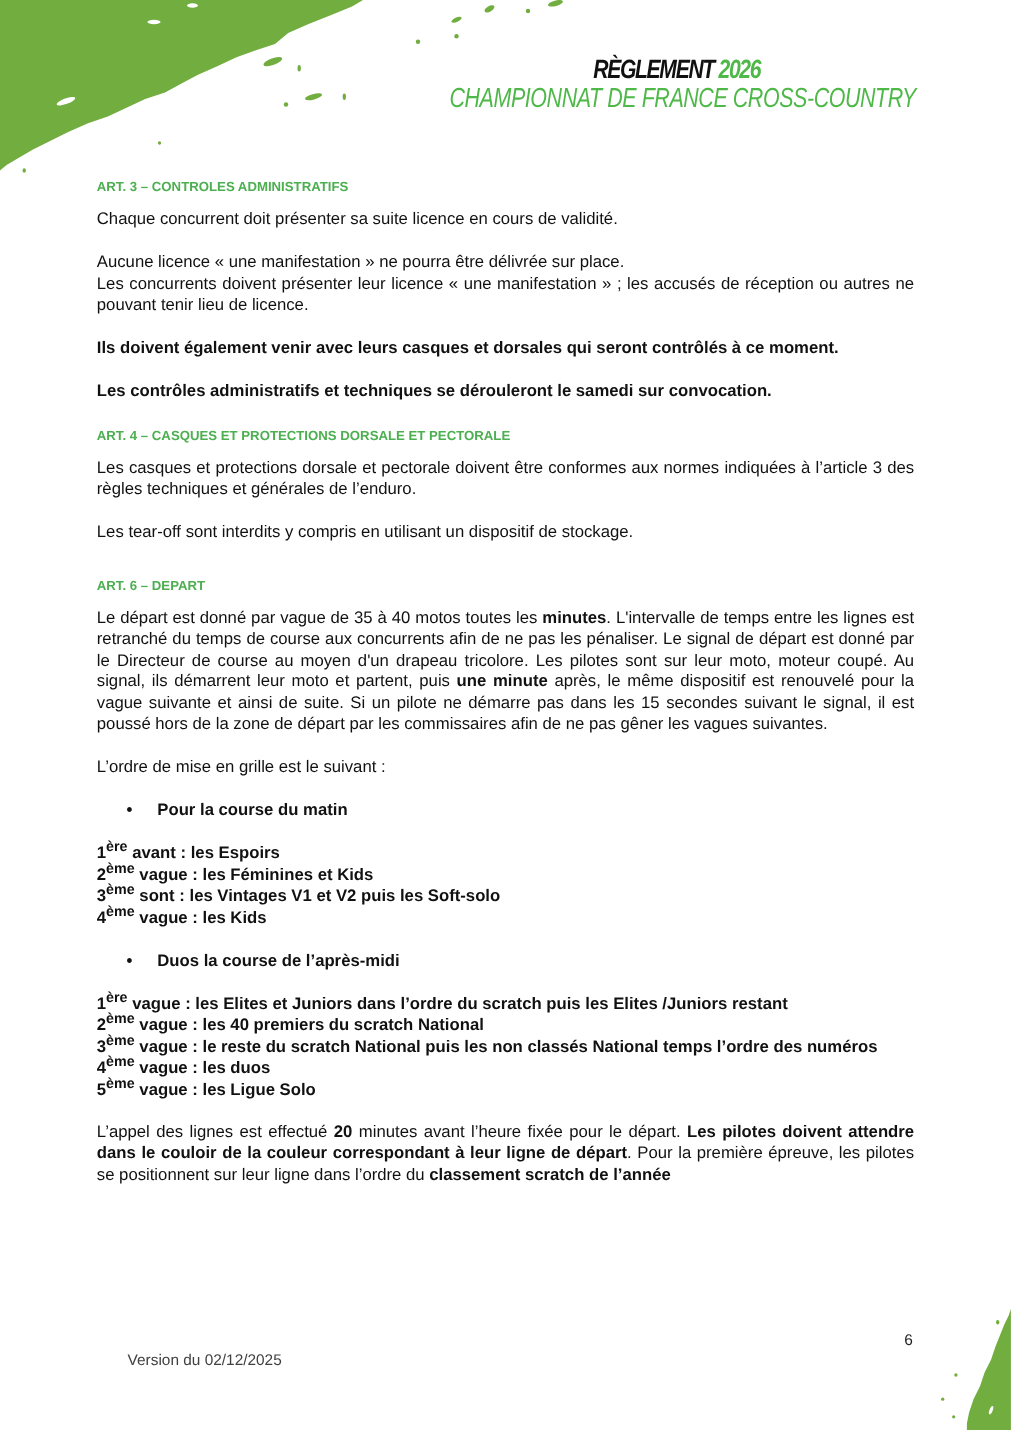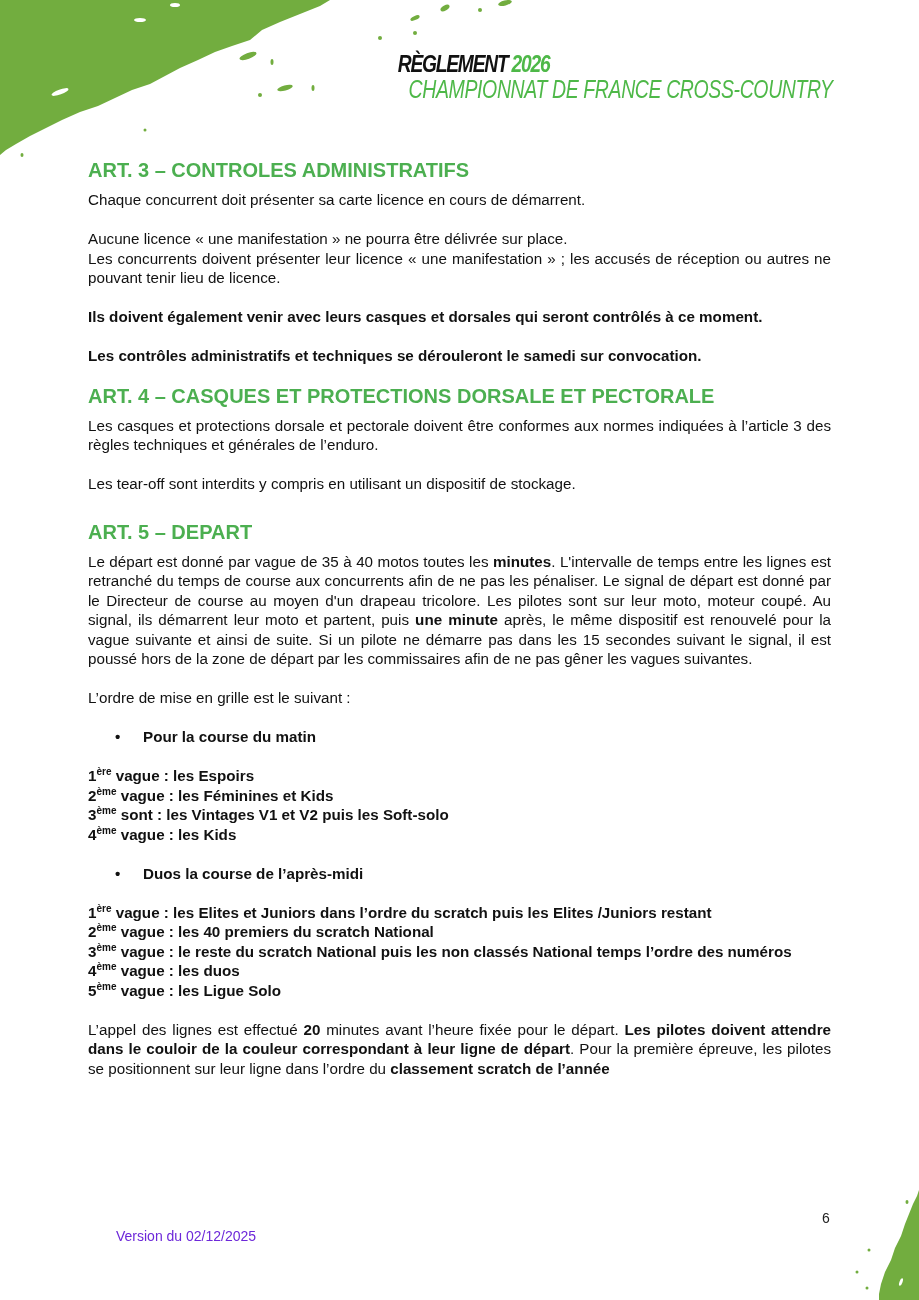--- a/index.html
+++ b/index.html
@@ -2,45 +2,45 @@
 <html><head>
 <meta charset="utf-8">
 <style>
   html, body { margin:0; padding:0; }
   body {
     width:919px; height:1300px; position:relative; overflow:hidden;
     background:#ffffff; font-family:"Liberation Sans", sans-serif; color:#111;
   }
   .splash-tl { position:absolute; left:0; top:0; width:520px; height:160px; }
   .splash-br { position:absolute; right:0; bottom:0; width:80px; height:110px; }
-  .header-brand { position:absolute; right:86px; top:52px; text-align:left; }
+  .header-brand { position:absolute; right:86px; top:52px; text-align:center; }
   .brand-line1 {
     font-family:"Liberation Sans", sans-serif; font-weight:bold; font-style:italic;
     font-size:24px; letter-spacing:-1.5px; line-height:24px; transform:scaleX(0.8); transform-origin:right;
   }
   .brand-line1 .black { color:#111; }
   .brand-line1 .green { color:#4eb848; }
   .brand-line2 {
     font-family:"Liberation Sans Narrow","Liberation Sans", sans-serif; font-style:italic;
     font-size:25px; color:#4eb848; line-height:26px; letter-spacing:-0.5px;
     transform:scaleX(0.78); transform-origin:right; white-space:nowrap;
   }
   .content { position:absolute; left:88px; top:160px; width:743px; font-size:15.2px; line-height:19.5px; }
   h2 {
-    margin:0; color:#4caf50; font-size:20px; font-weight:bold; line-height:20px;
+    margin:0; color:#4caf50; font-size:12px; font-weight:bold; line-height:20px;
   }
   p { margin:0; text-align:justify; }
   .gap { height:19.5px; }
   .smallgap { height:10px; }
   b { font-weight:bold; }
   .bullet { display:flex; align-items:baseline; padding-left:27px; font-weight:bold; }
   .bullet .dot { width:28px; }
   .wave { font-weight:bold; text-align:justify; }
-  sup { font-size:10px; line-height:0; vertical-align:super; }
-  .footer-version { position:absolute; left:116px; top:1228px; font-size:14px; color:#6d28d9; }
+  sup { font-size:13px; line-height:0; vertical-align:super; }
+  .footer-version { position:absolute; left:116px; top:1228px; font-size:14px; color:#404040; }
   .page-num { position:absolute; left:822px; top:1210px; font-size:14px; color:#222; }
 </style>
 </head>
 <body>
 
 <svg class="splash-tl" viewBox="0 0 520 160">
   <path d="M0,0 L330,0 L320,6 L300,14 L280,22 L262,30 L250,40 L232,46 L215,52 L198,60 L180,68 L165,76 L150,84 L132,90 L115,98 L98,106 L80,112 L62,120 L46,128 L30,136 L16,144 L6,150 L0,155 Z" fill="#72ad3f"></path>
   <ellipse cx="60" cy="92" rx="9" ry="2.5" fill="#fff" transform="rotate(-20 60 92)"></ellipse>
   <ellipse cx="140" cy="20" rx="6" ry="2" fill="#fff"></ellipse>
   <ellipse cx="175" cy="5" rx="5" ry="2" fill="#fff"></ellipse>
@@ -73,53 +73,53 @@
     <span class="black">RÈGLEMENT</span>
     <span class="green">2026</span>
   </div>
   <div class="brand-line2">CHAMPIONNAT DE FRANCE CROSS-COUNTRY</div>
 </div>
 
 <div class="content">
 
   <h2>ART. 3 – CONTROLES ADMINISTRATIFS</h2>
   <div class="smallgap"></div>
-  <p>Chaque concurrent doit présenter sa carte licence en cours de démarrent.</p>
+  <p>Chaque concurrent doit présenter sa suite licence en cours de validité.</p>
   <div class="gap"></div>
   <p>Aucune licence « une manifestation » ne pourra être délivrée sur place.</p>
   <p>Les concurrents doivent présenter leur licence « une manifestation » ; les accusés de réception ou autres ne pouvant tenir lieu de licence.</p>
   <div class="gap"></div>
   <p><b>Ils doivent également venir avec leurs casques et dorsales qui seront contrôlés à ce moment.</b></p>
   <div class="gap"></div>
   <p><b>Les contrôles administratifs et techniques se dérouleront le samedi sur convocation.</b></p>
   <div class="smallgap" style="height:20px"></div>
 
   <h2>ART. 4 – CASQUES ET PROTECTIONS DORSALE ET PECTORALE</h2>
   <div class="smallgap"></div>
   <p>Les casques et protections dorsale et pectorale doivent être conformes aux normes indiquées à l’article 3 des règles techniques et générales de l’enduro.</p>
   <div class="gap"></div>
   <p>Les tear-off sont interdits y compris en utilisant un dispositif de stockage.</p>
   <div class="smallgap" style="height:18px"></div>
 
   <div class="smallgap"></div>
 
-  <h2>ART. 5 – DEPART</h2>
+  <h2>ART. 6 – DEPART</h2>
   <div class="smallgap"></div>
   <p><span>Le départ est donné par vague de 35 à 40 motos toutes les </span><b>minutes</b><span>. L'intervalle de temps entre les lignes est retranché du temps de course aux concurrents afin de ne pas les pénaliser. Le signal de départ est donné par le Directeur de course au moyen d'un drapeau tricolore. Les pilotes sont sur leur moto, moteur coupé. Au signal, ils démarrent leur moto et partent, puis </span><b>une minute</b><span> après, le même dispositif est renouvelé pour la vague suivante et ainsi de suite. Si un pilote ne démarre pas dans les 15 secondes suivant le signal, il est poussé hors de la zone de départ par les commissaires afin de ne pas gêner les vagues suivantes.</span></p>
   <div class="gap"></div>
   <p>L’ordre de mise en grille est le suivant :</p>
   <div class="gap"></div>
 
   <div class="bullet">
     <span class="dot">•</span>
     <span>Pour la course du matin</span>
   </div>
   <div class="gap"></div>
   <div>
-    <div class="wave"><span>1</span><sup>ère</sup><span> vague : les Espoirs</span></div>
+    <div class="wave"><span>1</span><sup>ère</sup><span> avant : les Espoirs</span></div>
     <div class="wave"><span>2</span><sup>ème</sup><span> vague : les Féminines et Kids</span></div>
     <div class="wave"><span>3</span><sup>ème</sup><span> sont : les Vintages V1 et V2 puis les Soft-solo</span></div>
     <div class="wave"><span>4</span><sup>ème</sup><span> vague : les Kids</span></div>
   </div>
   <div class="gap"></div>
 
   <div class="bullet">
     <span class="dot">•</span>
     <span>Duos la course de l’après-midi</span>
   </div>

